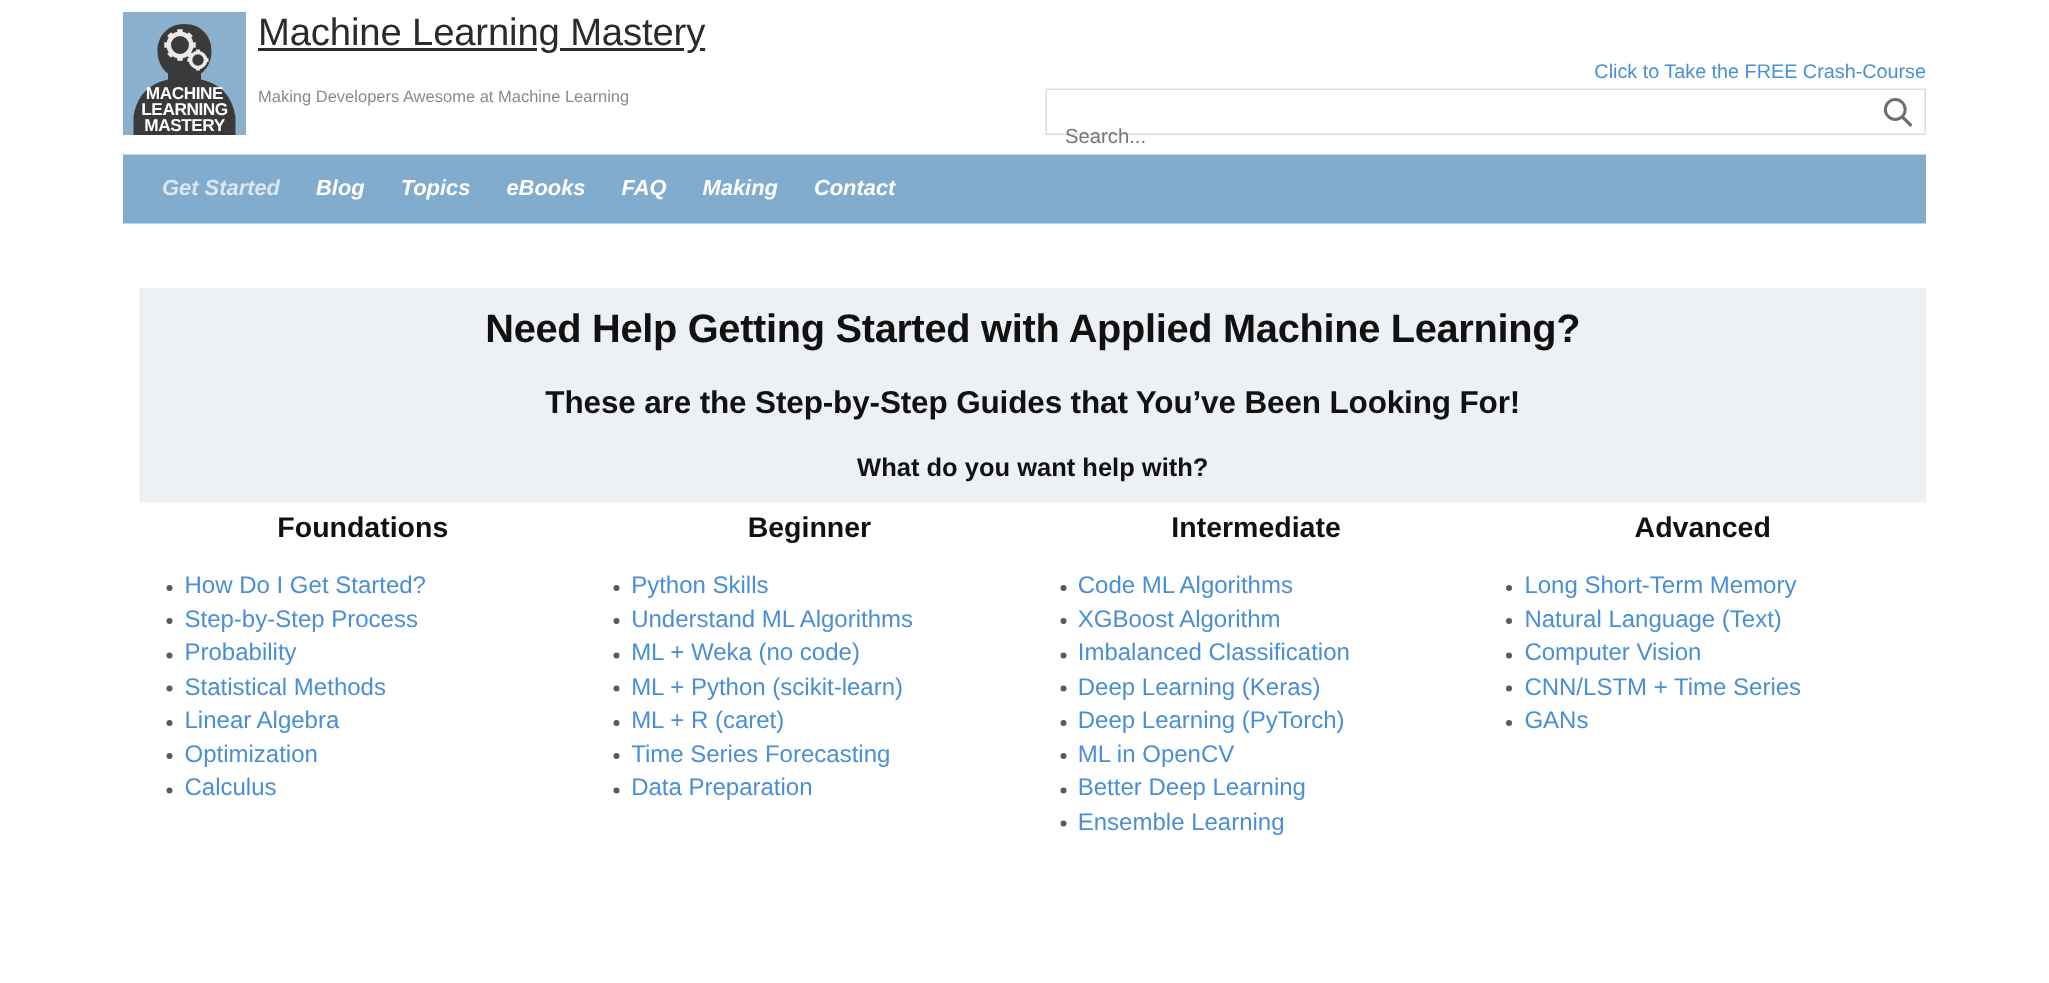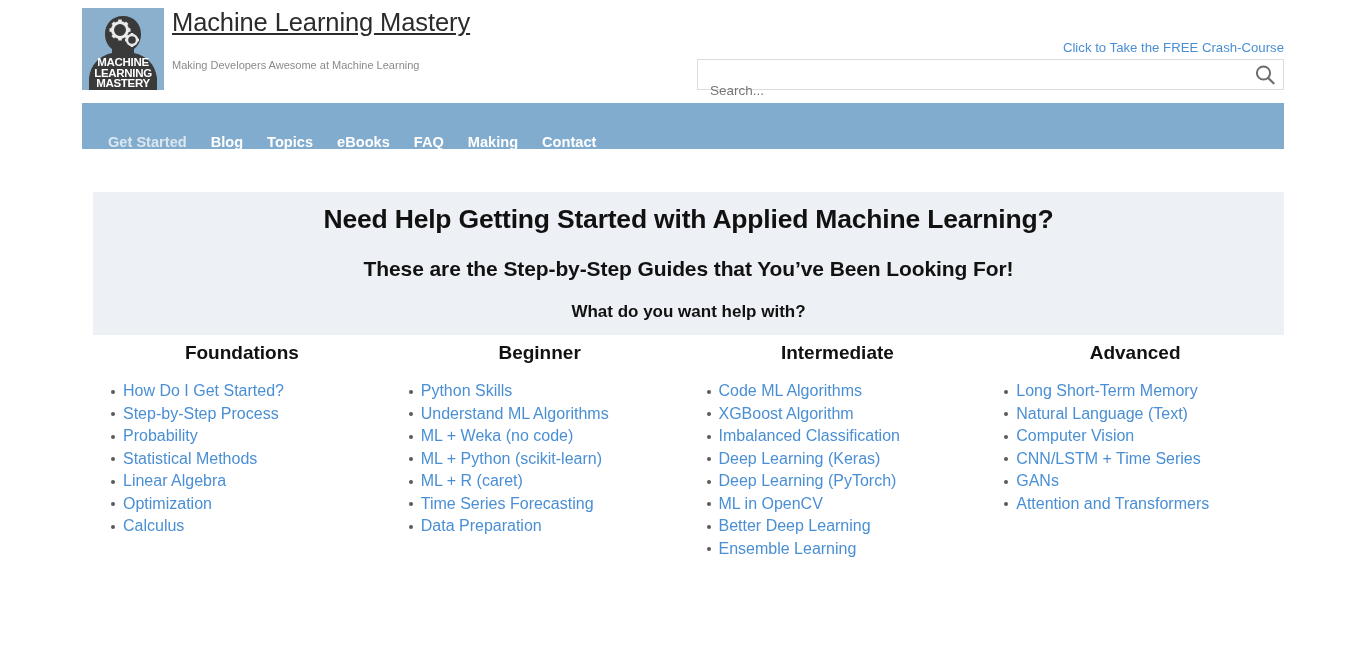--- a/index.html
+++ b/index.html
@@ -113,27 +113,28 @@
     position: absolute;
     left: 82px;
     top: 103px;
     width: 1202px;
     height: 46px;
     background: #82acce;
   }
   .nav-list {
     position: absolute;
     left: 14px;
-    top: 16px;
+    top: 0;
     height: 46px;
     margin: 0;
     padding: 0;
     list-style: none;
     display: flex;
     align-items: center;
+    font-style: italic;
   }
   .nav-item {
     padding: 0 12px;
     font-size: 14.6px;
     font-weight: bold;
     color: #ffffff;
     text-decoration: none;
     white-space: nowrap;
     line-height: 46px;
     cursor: pointer;
@@ -339,19 +340,18 @@
     </div>
 
     <div class="col">
       <h3 class="col-title">Advanced</h3>
       <ul class="col-list">
         <li><a class="col-link" href="#">Long Short-Term Memory</a></li>
         <li><a class="col-link" href="#">Natural Language (Text)</a></li>
         <li><a class="col-link" href="#">Computer Vision</a></li>
         <li><a class="col-link" href="#">CNN/LSTM + Time Series</a></li>
         <li><a class="col-link" href="#">GANs</a></li>
-        <li><a class="col-link" href="#">Attention and Transformers</a></li>
       </ul>
     </div>
 
   </section>
 
 </div>
 
 </body></html>

